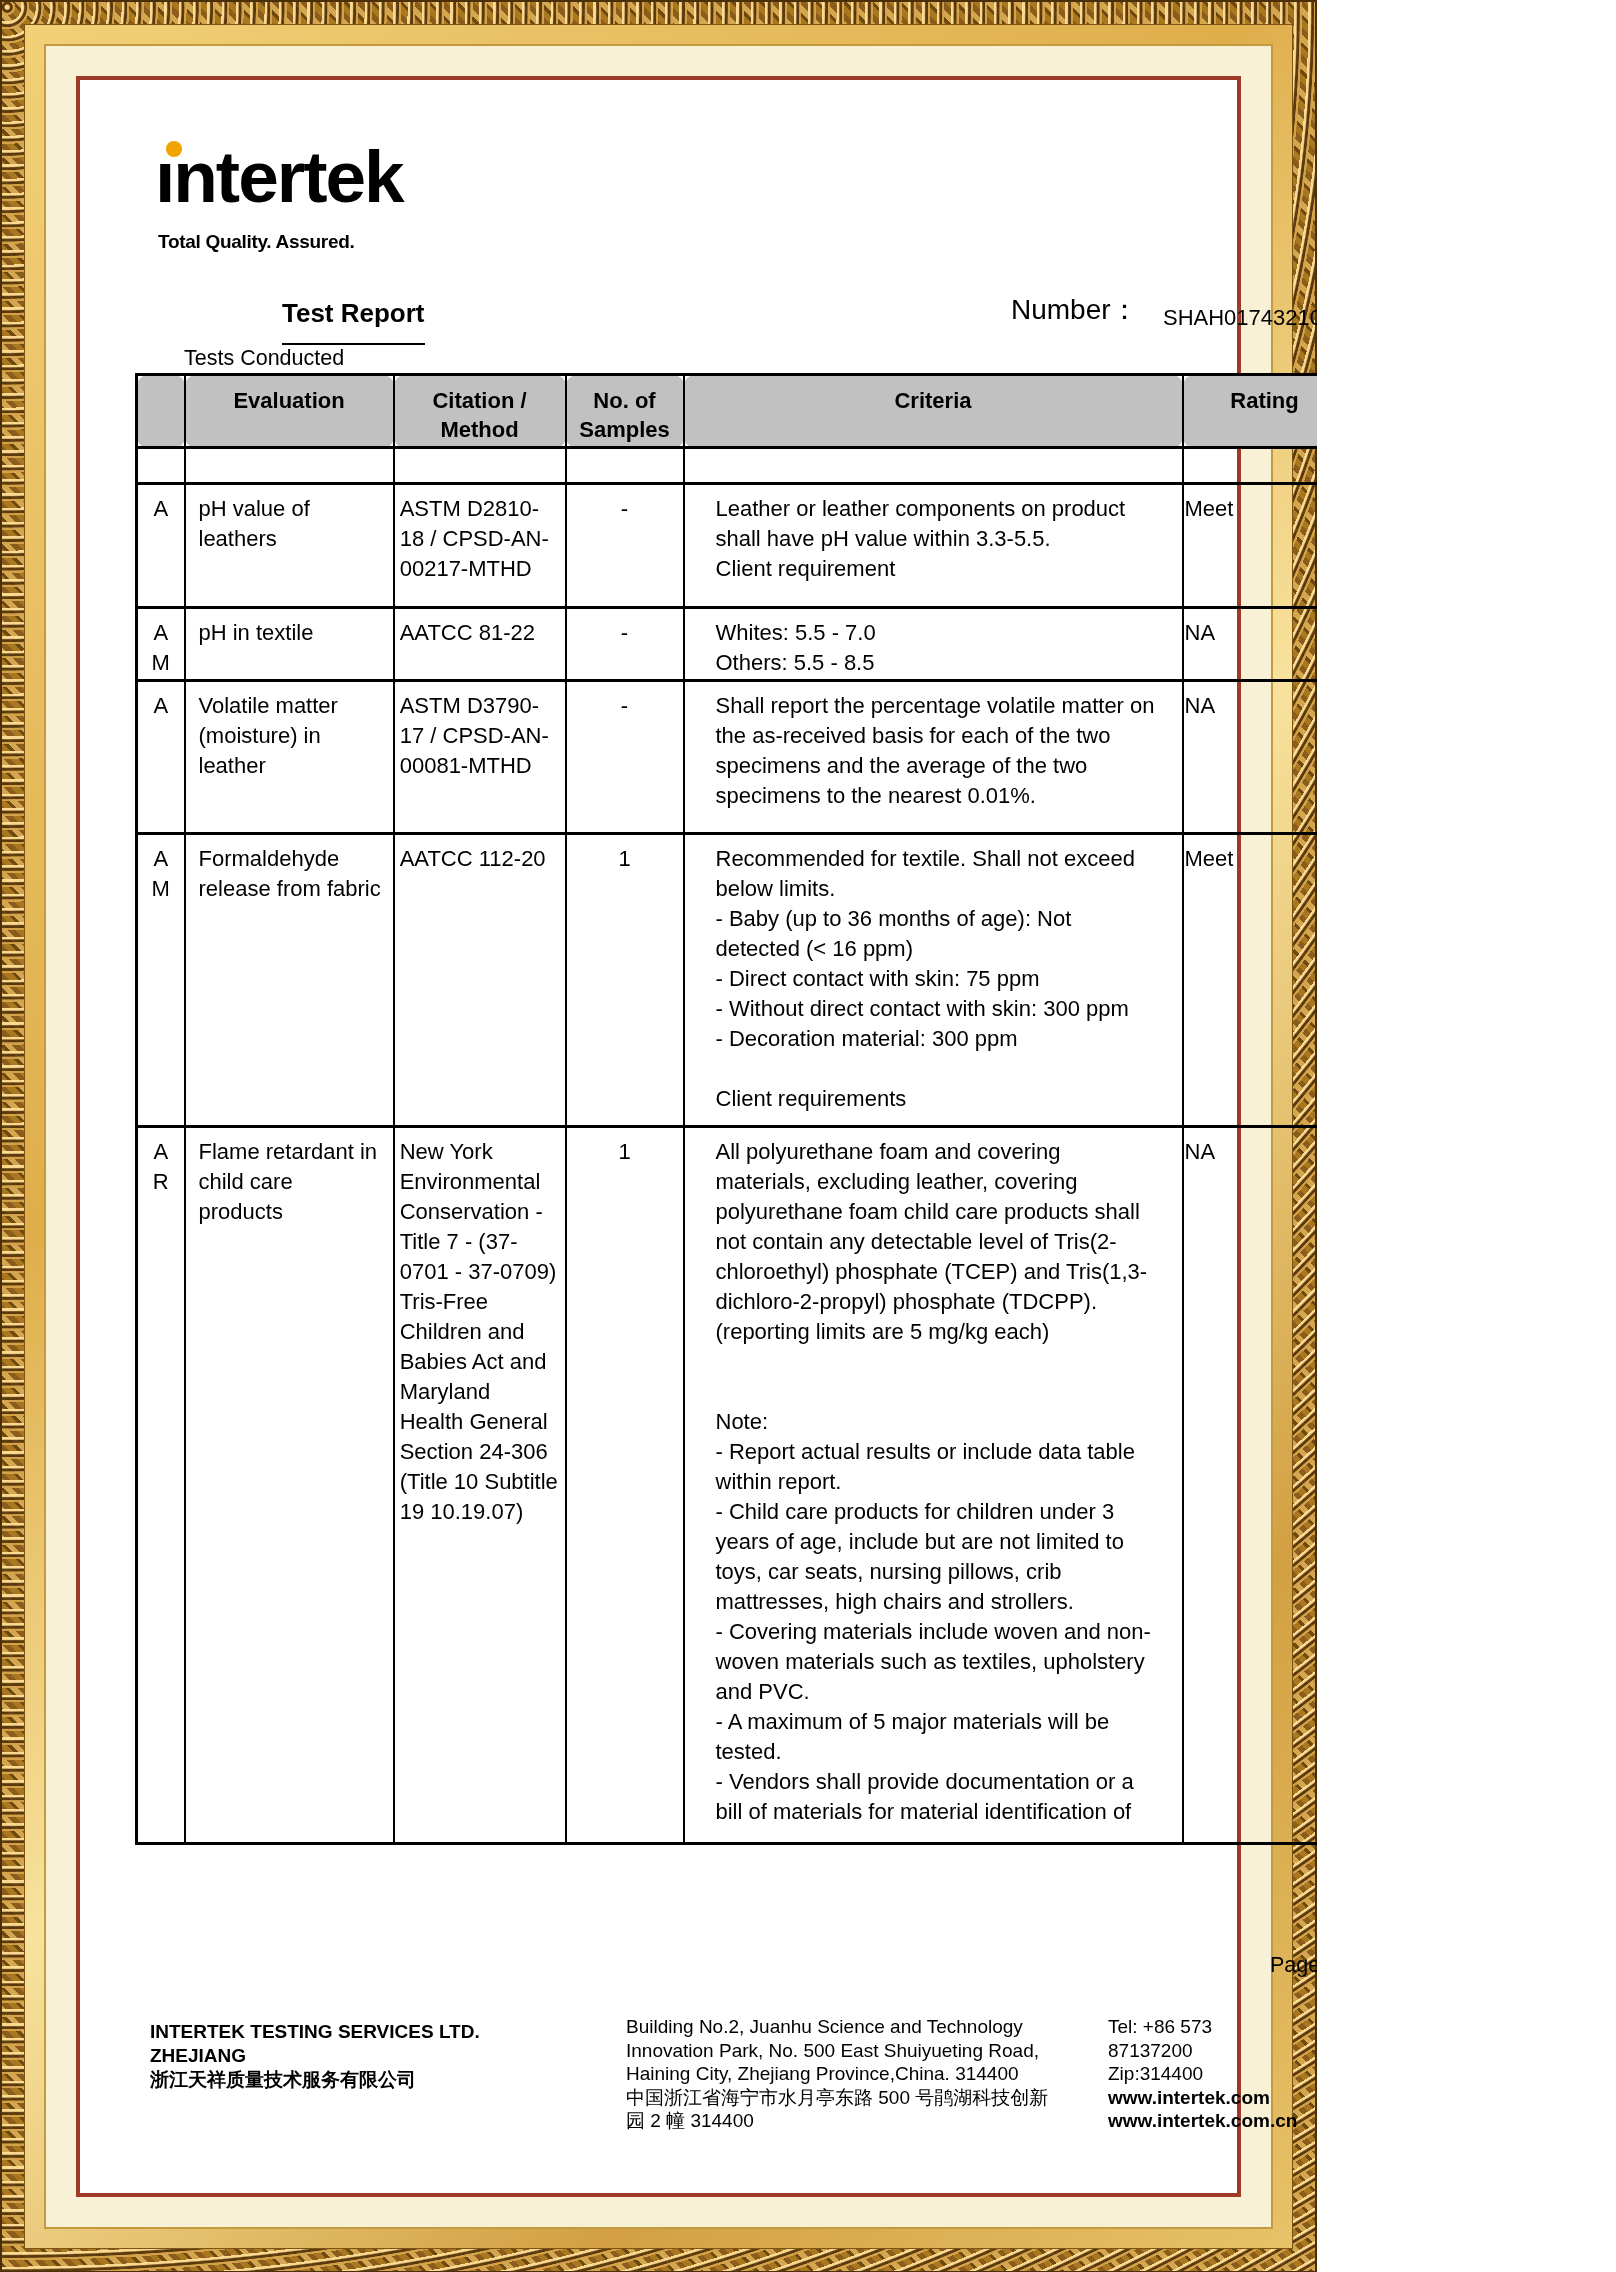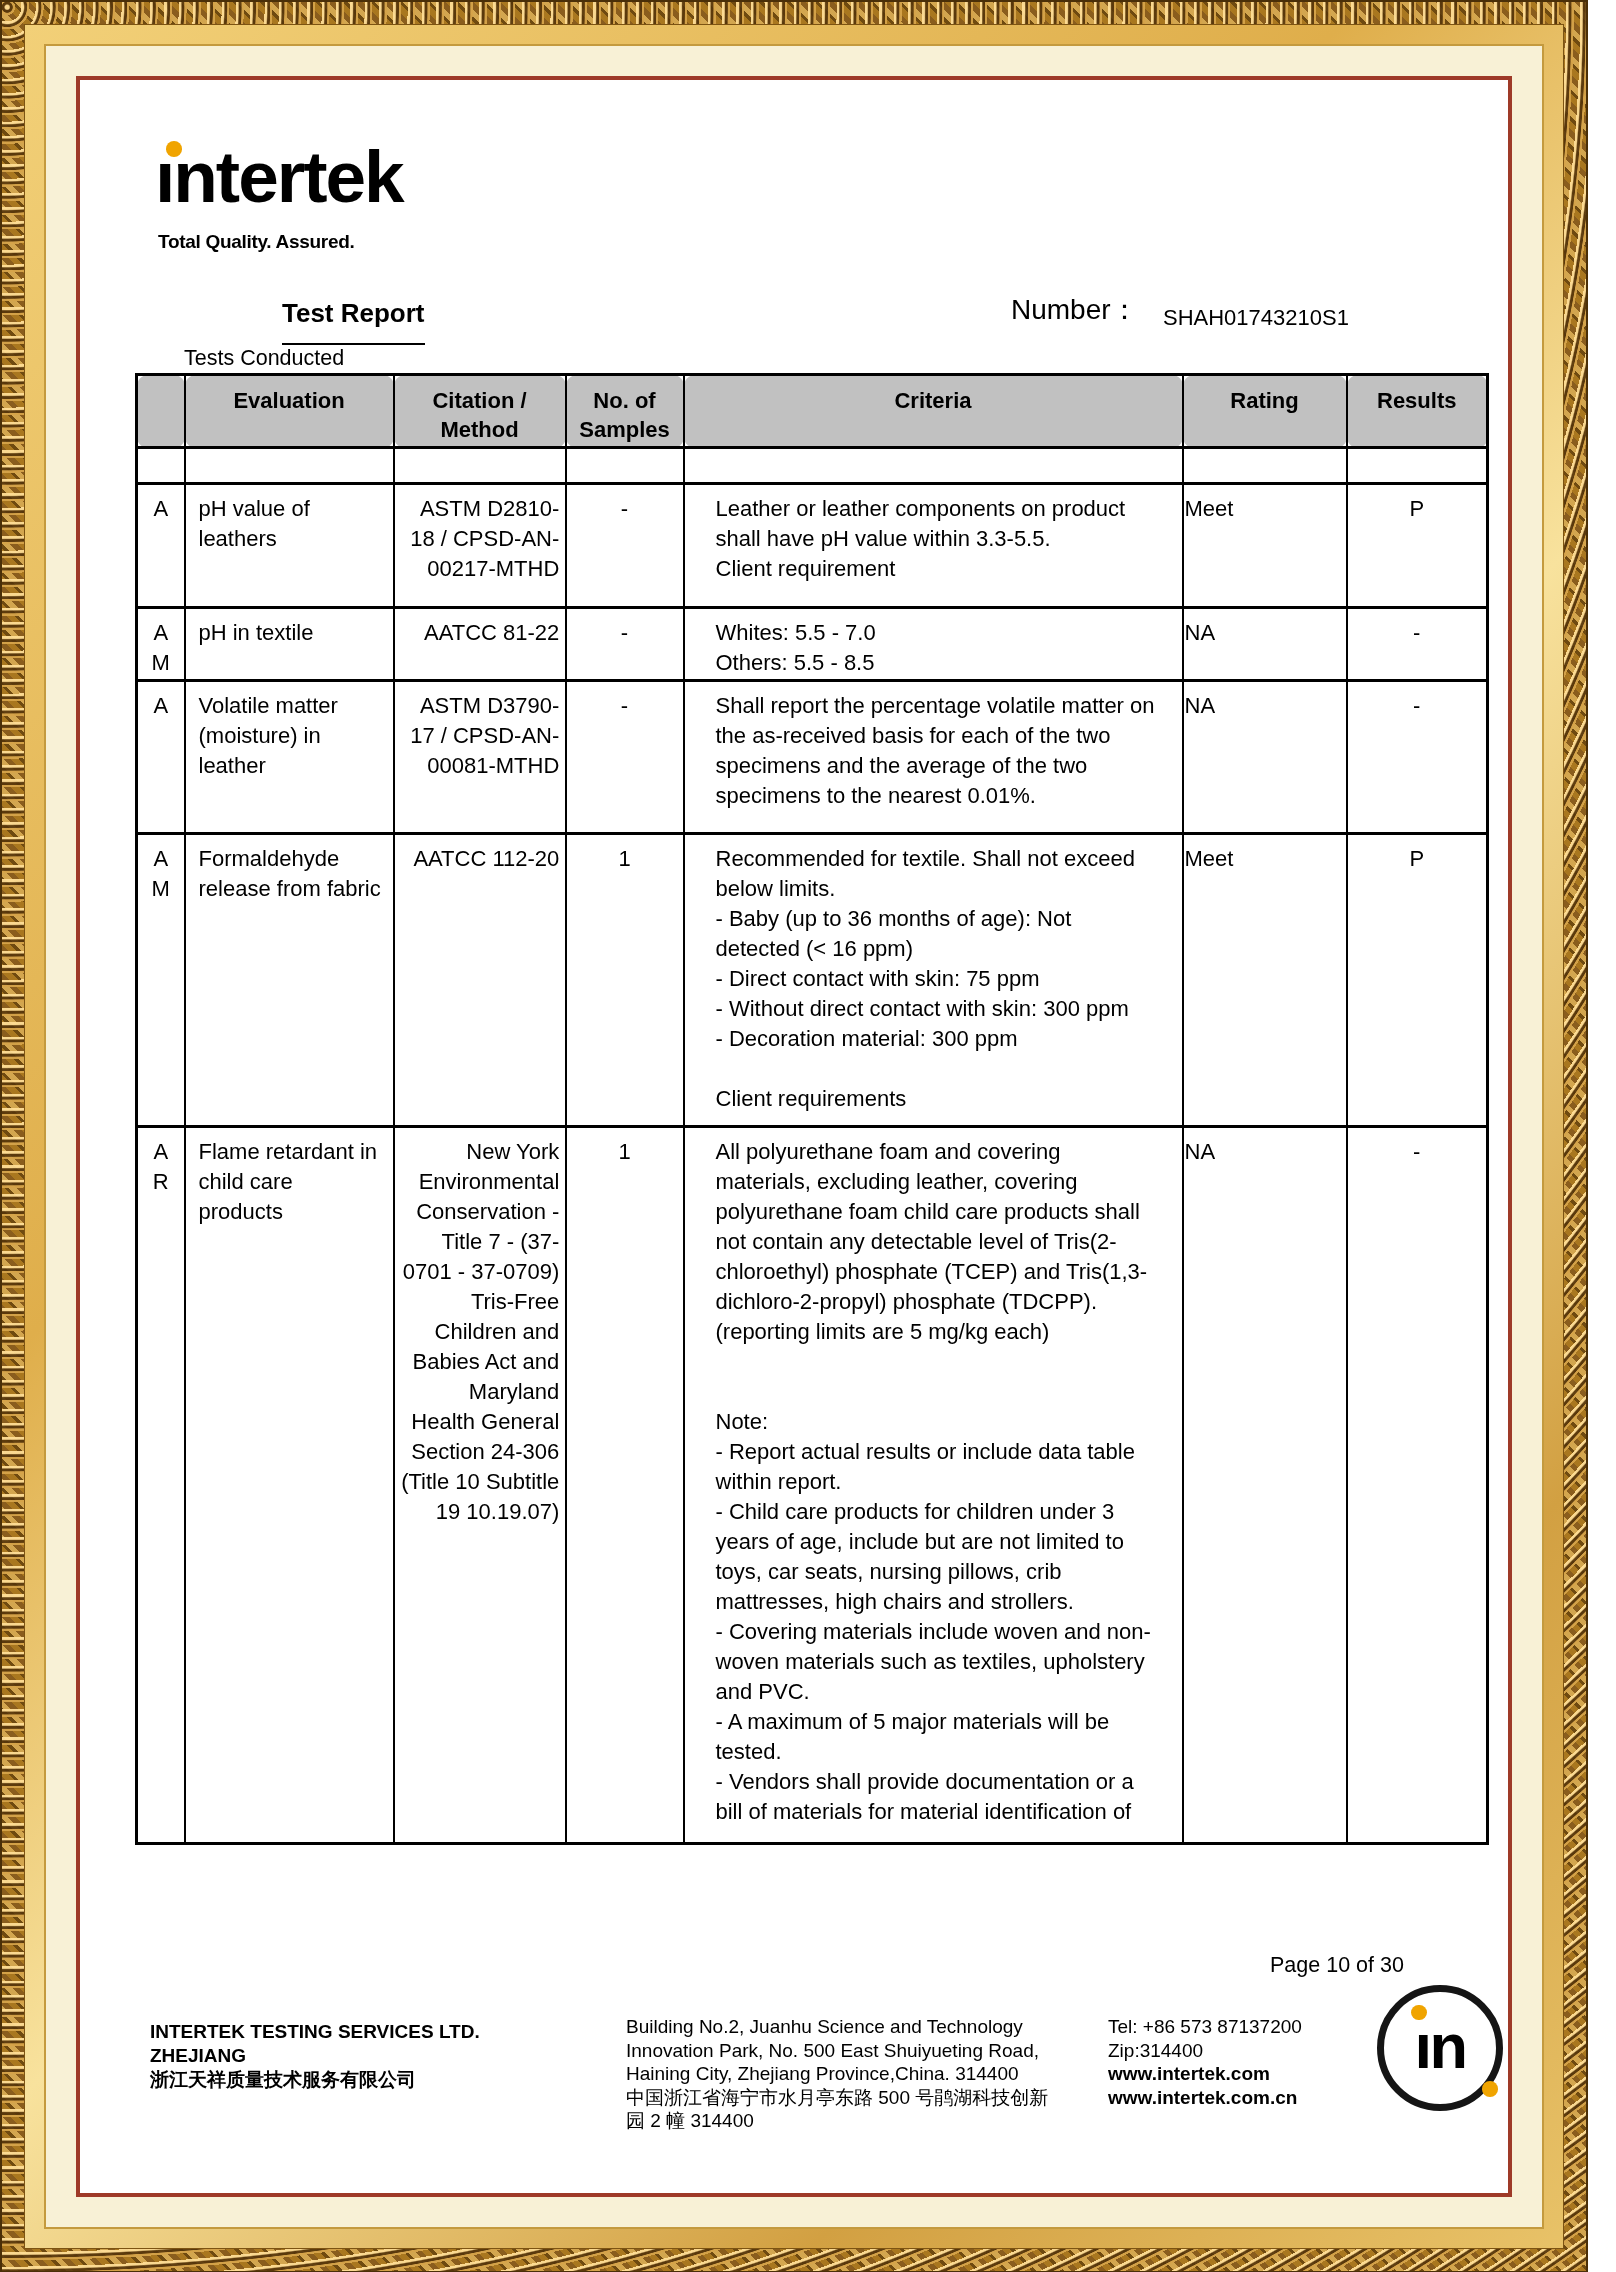--- a/index.html
+++ b/index.html
@@ -1,17 +1,17 @@
 <!DOCTYPE html>
 <html style="font-size:10.4px"><head>
 <meta charset="utf-8">
 <style>
   html,body{margin:0;padding:0;width:1617px;height:2273px;background:#fff;
     font-family:"Liberation Sans","DejaVu Sans",sans-serif;color:#000;}
-  .stage{position:relative;width:1588px;height:2273px;overflow:hidden;}
+  .stage{position:relative;width:1317px;height:2273px;overflow:hidden;}
 
   
   .f1{position:absolute;inset:0;background-color:#8a5d1d;
       background-image:
         repeating-radial-gradient(circle at 7.2px 7.2px, rgba(255,222,150,.95) 0 2px, rgba(84,52,10,.9) 3.3px 5.2px, rgba(214,164,74,.95) 5.9px 7.8px, rgba(122,82,20,.0) 7.8px 14.3px),
         repeating-linear-gradient(45deg,#a9771f 0 5.9px,#6f4a10 5.9px 9px,#d3a64f 9px 14.3px,#8a5d1d 14.3px 19.6px);
       box-shadow:inset 0 0 0 2px #4a2f08;}
   .f2{position:absolute;inset:24px;background:linear-gradient(135deg,#f2d078 0%,#dfae4b 35%,#f8e29d 55%,#d2a042 80%,#e8c268 100%);
       border:1.3px solid #7c5312;}
   .f3{position:absolute;inset:44px;background:#f8f1d6;border:2px solid #c49a3e;}
@@ -34,21 +34,21 @@
   table.report{position:absolute;left:55px;top:293px;width:1351px;border-collapse:collapse;
         table-layout:fixed;border:3.3px solid #000;}
   table.report td,table.report th{border-left:2px solid #000;border-right:2px solid #000;
         vertical-align:top;font-size:22px;overflow:hidden;word-wrap:break-word;border-radius:11px;}
   tr.hdr th{background:#c1c1c1;font-weight:bold;text-align:center;line-height:29px;
         padding:10.4px 3.9px 0 3.9px;border-bottom:3.9px solid #000;}
   tr.blank td{height:31px;border-bottom:3.9px solid #000;}
   tr.datarow td{border-bottom:3.9px solid #000;padding-top:9px;line-height:30px;}
   td.c-code{text-align:center;white-space:pre-line;}
   td.c-eval{text-align:left;padding-left:13px;padding-right:10.4px;white-space:pre-line;}
-  td.c-cit{text-align:right;padding-left:5.2px;padding-right:5.2px;margin-left:20px;}
+  td.c-cit{text-align:left;padding-left:5.2px;padding-right:5.2px;margin-left:20px;}
   td.c-num{text-align:center;}
   td.c-crit{text-align:left;padding-left:31px;padding-right:25px;white-space:pre-line;line-height:29px;}
   td.c-rate{text-align:left;}
   td.c-res{text-align:center;}
 
   
   .pageno{position:absolute;left:1190px;top:1873px;width:196px;text-align:left;font-size:21.5px;}
   .foot-company{position:absolute;left:70px;top:1940px;font-size:19px;font-weight:bold;line-height:24px;white-space:pre-line;}
   .foot-address{position:absolute;left:546px;top:1935px;font-size:19px;line-height:23.5px;white-space:pre-line;width:456px;}
   .foot-contact{position:absolute;left:1028px;top:1935px;font-size:19px;line-height:23.5px;}

